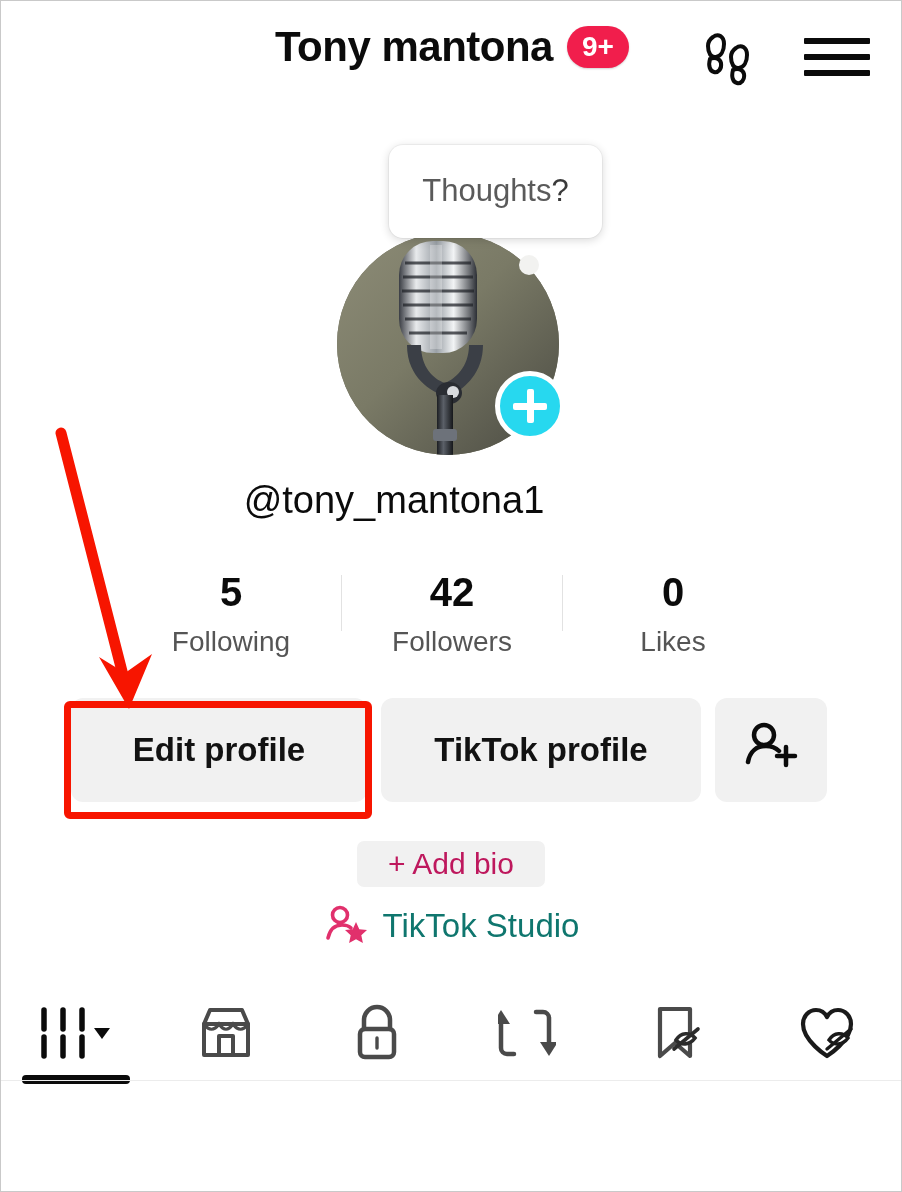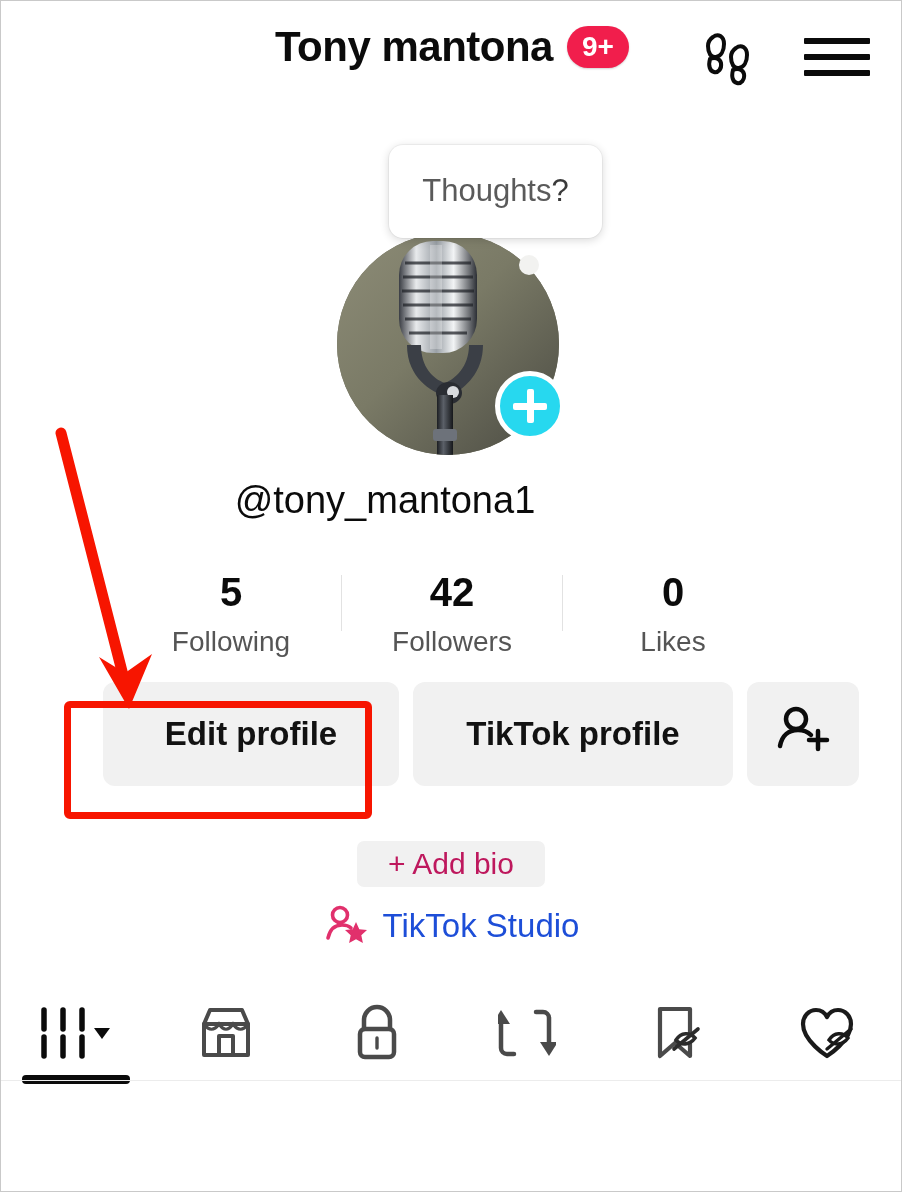--- a/index.html
+++ b/index.html
@@ -179,21 +179,21 @@
   }
   #avatar-add-btn .plus-v {
     position: absolute;
     width: 7px; height: 34px;
     background: #ffffff; border-radius: 2px;
   }
 
   
   #username {
     position: absolute;
-    left: 0; top: 478px;
+    left: 9px; top: 478px;
     width: 768px;
     text-align: center;
     font-size: 38px;
     font-weight: 500;
     color: #0b0b0b;
     letter-spacing: 0px;
     cursor: pointer;
   }
 
   
@@ -233,26 +233,25 @@
     height: 56px;
     background: #e2e2e2;
     margin-top: 4px;
     flex: 0 0 1px;
   }
 
   
   #actions {
     position: absolute;
     left: 70px;
-    top: 681px;
+    top: 697px;
     width: 762px;
     height: 104px;
     display: flex;
     gap: 14px;
-    margin-left: 32px;
   }
   .action-btn {
     background: #f1f1f1;
     border-radius: 12px;
     display: flex;
     align-items: center;
     justify-content: center;
     font-size: 33px;
     font-weight: 700;
     color: #121212;
@@ -321,21 +320,21 @@
     width: 902px;
     display: flex;
     align-items: center;
     justify-content: center;
     gap: 14px;
     cursor: pointer;
   }
   #tiktok-studio-label {
     font-size: 33px;
     font-weight: 500;
-    color: #1d4ed8;
+    color: #0f766e;
   }
 
   
   #tabs {
     position: absolute;
     left: 0;
     top: 985px;
     width: 902px;
     height: 98px;
     display: flex;

